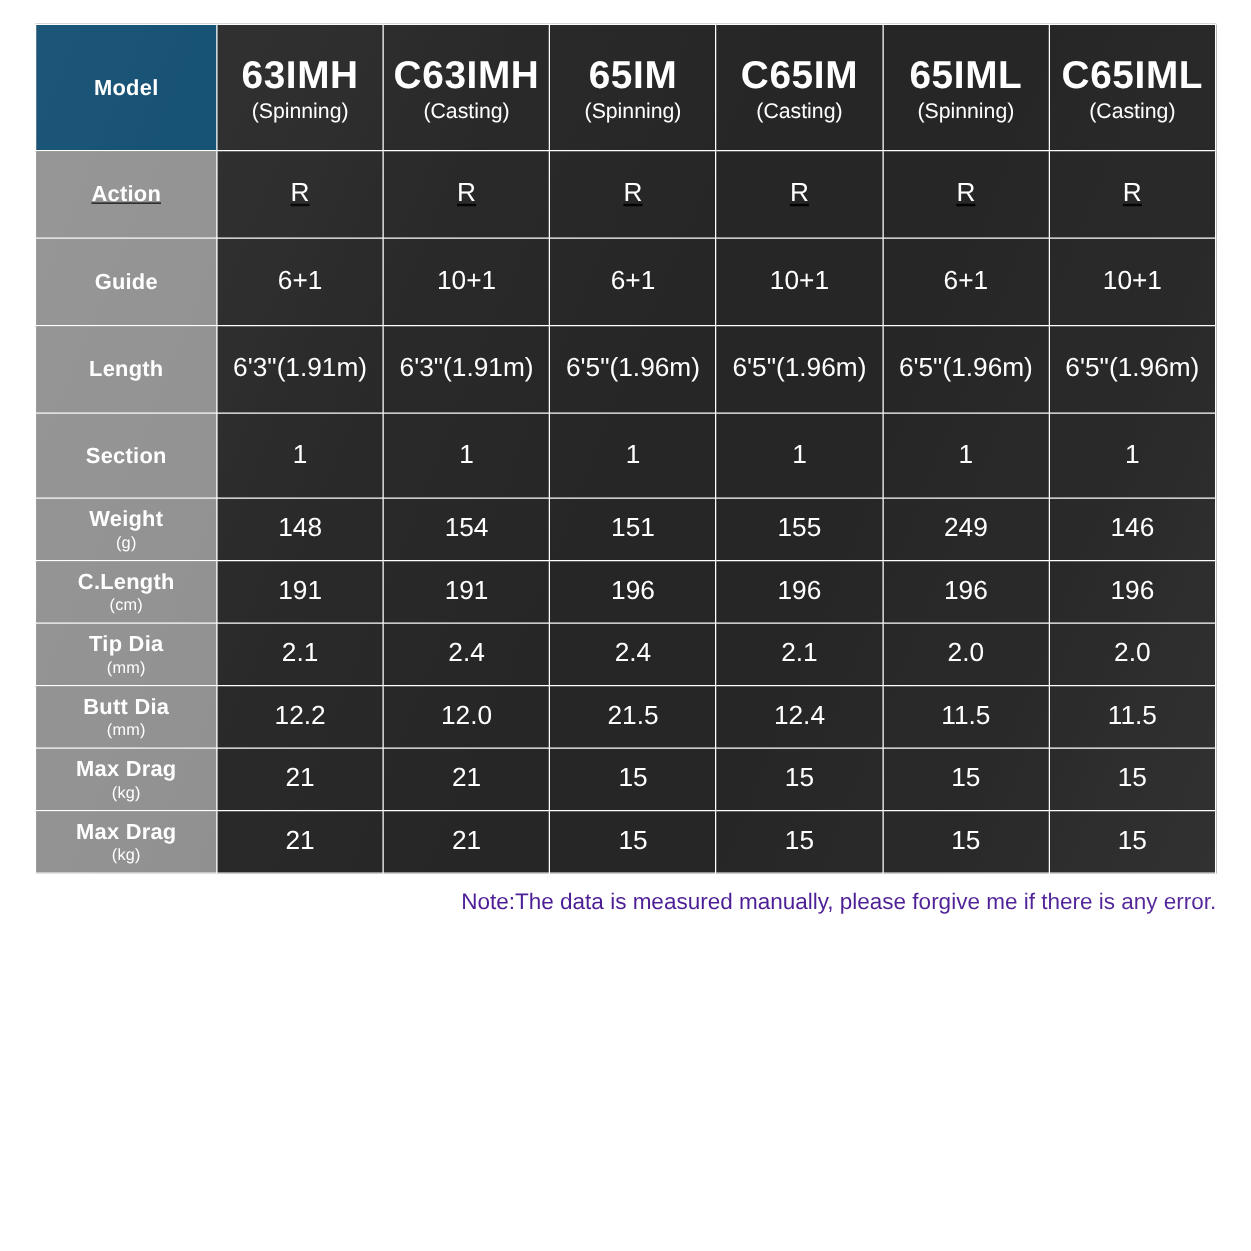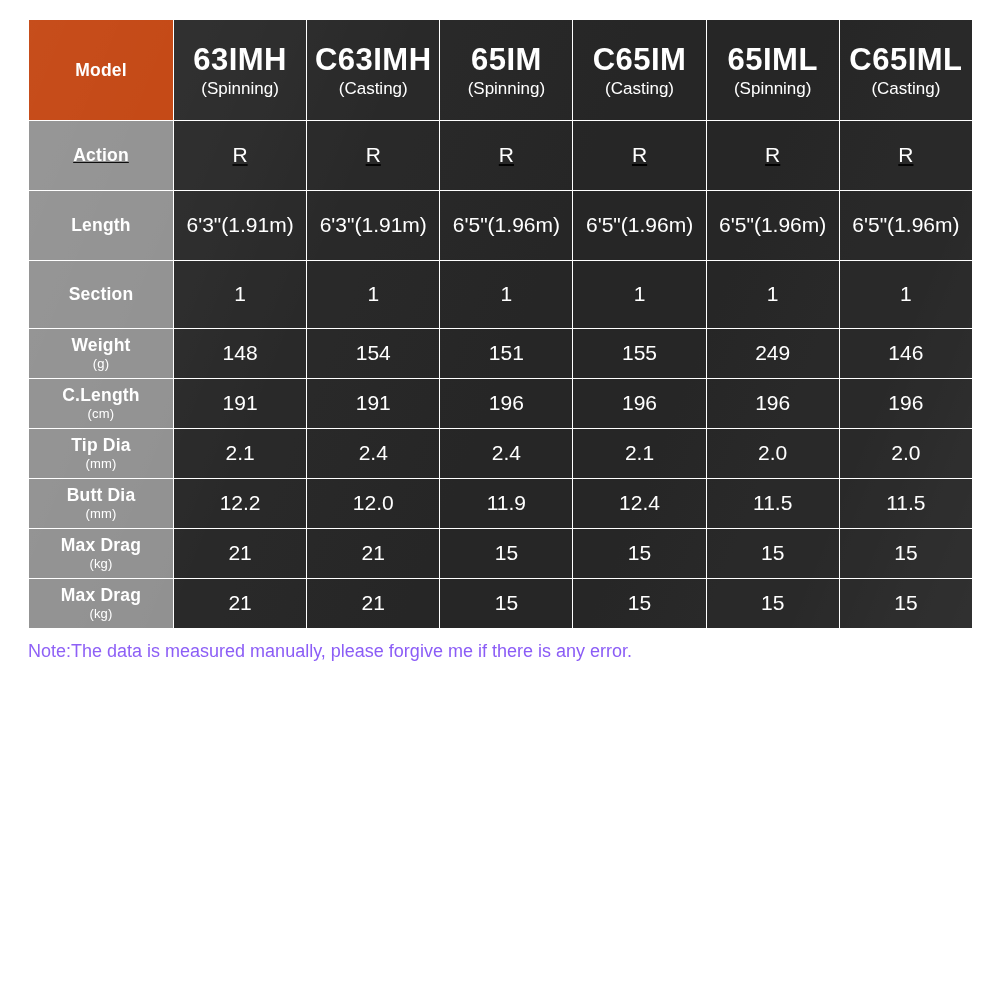--- a/index.html
+++ b/index.html
@@ -50,21 +50,21 @@
     font-size: 13px;
     font-weight: normal;
     margin-top: 1px;
   }
   table.spec td.val {
     font-size: 21px;
     font-weight: normal;
   }
   
   tr.head td.lbl {
-    background: #c2410c;
+    background: #0c4a6e;
   }
   tr.head td.val {
     font-size: 22px;
   }
   tr.head td.val .mdl {
     display: block;
     font-size: 31px;
     font-weight: bold;
     letter-spacing: 0.5px;
   }
@@ -96,23 +96,23 @@
         rgba(0,0,0,0.10) 47%,
         rgba(0,0,0,0.16) 61%,
         rgba(255,255,255,0.02) 76%,
         rgba(255,255,255,0.065) 92%,
         rgba(255,255,255,0.10) 100%);
     mix-blend-mode: screen;
     opacity: 0.75;
   }
   .note {
     margin-top: 12px;
-    text-align: left;
+    text-align: right;
     font-size: 18px;
-    color: #8b5cf6;
+    color: #4c1d95;
     font-family: "Liberation Sans", sans-serif;
   }
 </style>
 </head>
 <body>
 
 <div class="wrap">
 
   <table class="spec">
     <tbody>
@@ -149,20 +149,31 @@
         <span>Action</span>
       </td>
       <td class="val">R</td>
       <td class="val">R</td>
       <td class="val">R</td>
       <td class="val">R</td>
       <td class="val">R</td>
       <td class="val">R</td>
     </tr>
 
+    <tr class="r1">
+      <td class="lbl">
+        <span>Guide</span>
+      </td>
+      <td class="val">6+1</td>
+      <td class="val">10+1</td>
+      <td class="val">6+1</td>
+      <td class="val">10+1</td>
+      <td class="val">6+1</td>
+      <td class="val">10+1</td>
+    </tr>
 
     <tr class="r2">
       <td class="lbl">
         <span>Length</span>
       </td>
       <td class="val">6'3"(1.91m)</td>
       <td class="val">6'3"(1.91m)</td>
       <td class="val">6'5"(1.96m)</td>
       <td class="val">6'5"(1.96m)</td>
       <td class="val">6'5"(1.96m)</td>
@@ -220,21 +231,21 @@
       <td class="val">2.0</td>
     </tr>
 
     <tr class="rb">
       <td class="lbl">
         <span>Butt Dia</span>
         <span class="unit">(mm)</span>
       </td>
       <td class="val">12.2</td>
       <td class="val">12.0</td>
-      <td class="val">11.9</td>
+      <td class="val">21.5</td>
       <td class="val">12.4</td>
       <td class="val">11.5</td>
       <td class="val">11.5</td>
     </tr>
 
     <tr class="rb">
       <td class="lbl">
         <span>Max Drag</span>
         <span class="unit">(kg)</span>
       </td>

